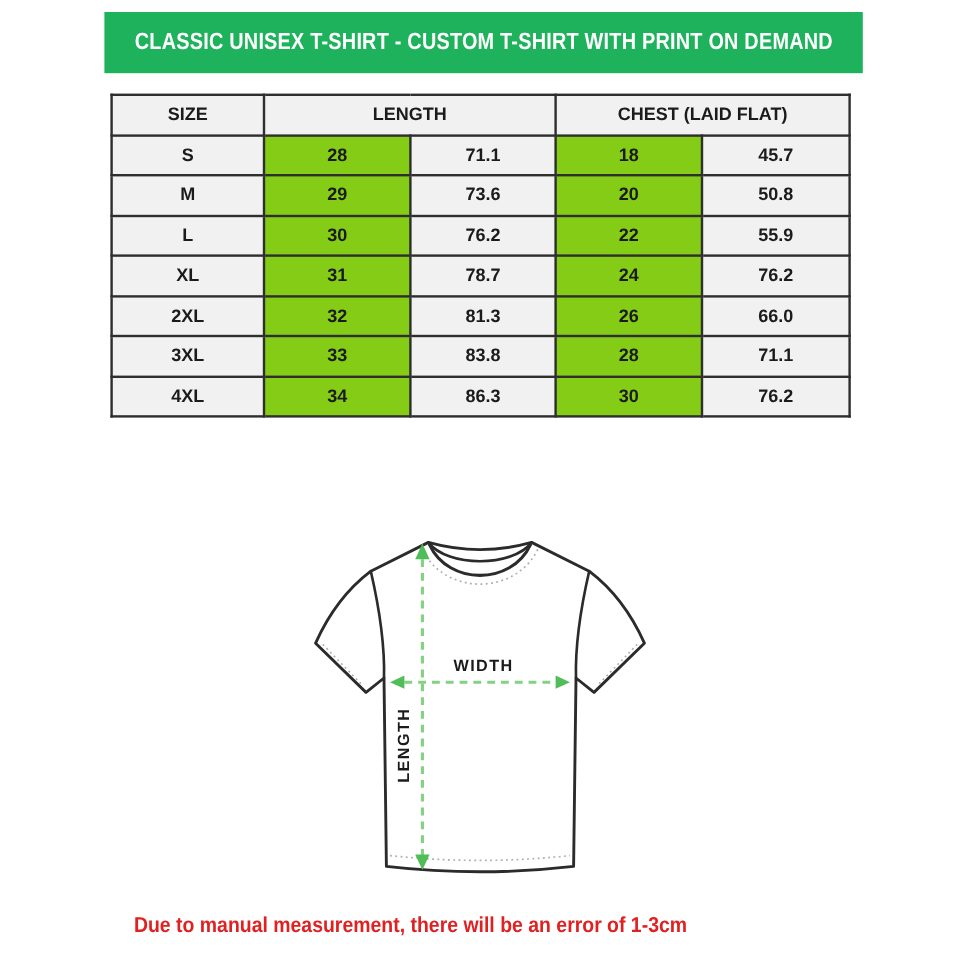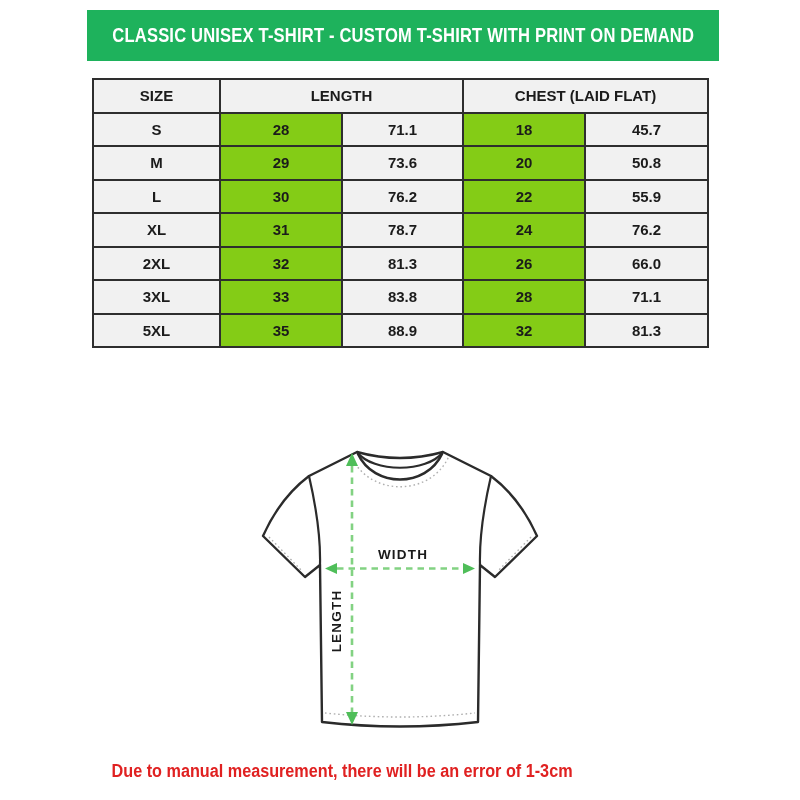--- a/index.html
+++ b/index.html
@@ -176,25 +176,25 @@
           <td class="shaded">66.0</td>
         </tr>
         <tr>
           <td class="shaded">3XL</td>
           <td class="plain">33</td>
           <td class="shaded">83.8</td>
           <td class="plain">28</td>
           <td class="shaded">71.1</td>
         </tr>
         <tr>
-          <td class="shaded">5XL</td>
-          <td class="plain">35</td>
-          <td class="shaded">88.9</td>
-          <td class="plain">32</td>
-          <td class="shaded">81.3</td>
+          <td class="shaded">4XL</td>
+          <td class="plain">34</td>
+          <td class="shaded">86.3</td>
+          <td class="plain">30</td>
+          <td class="shaded">76.2</td>
         </tr>
       </tbody>
   </table>
 
   <svg class="diagram" viewBox="240 430 320 320" width="320" height="320" xmlns="http://www.w3.org/2000/svg">
 
     <path class="shirt-outline" d="M357,452 L309,476 Q280,498 263,536 L305,577 L320,565
              L322,722 Q400,731 478,722 L480,565 L495,577 L537,536
              Q520,498 491,476 L443,452 Q400,464 357,452 Z"></path>
 

